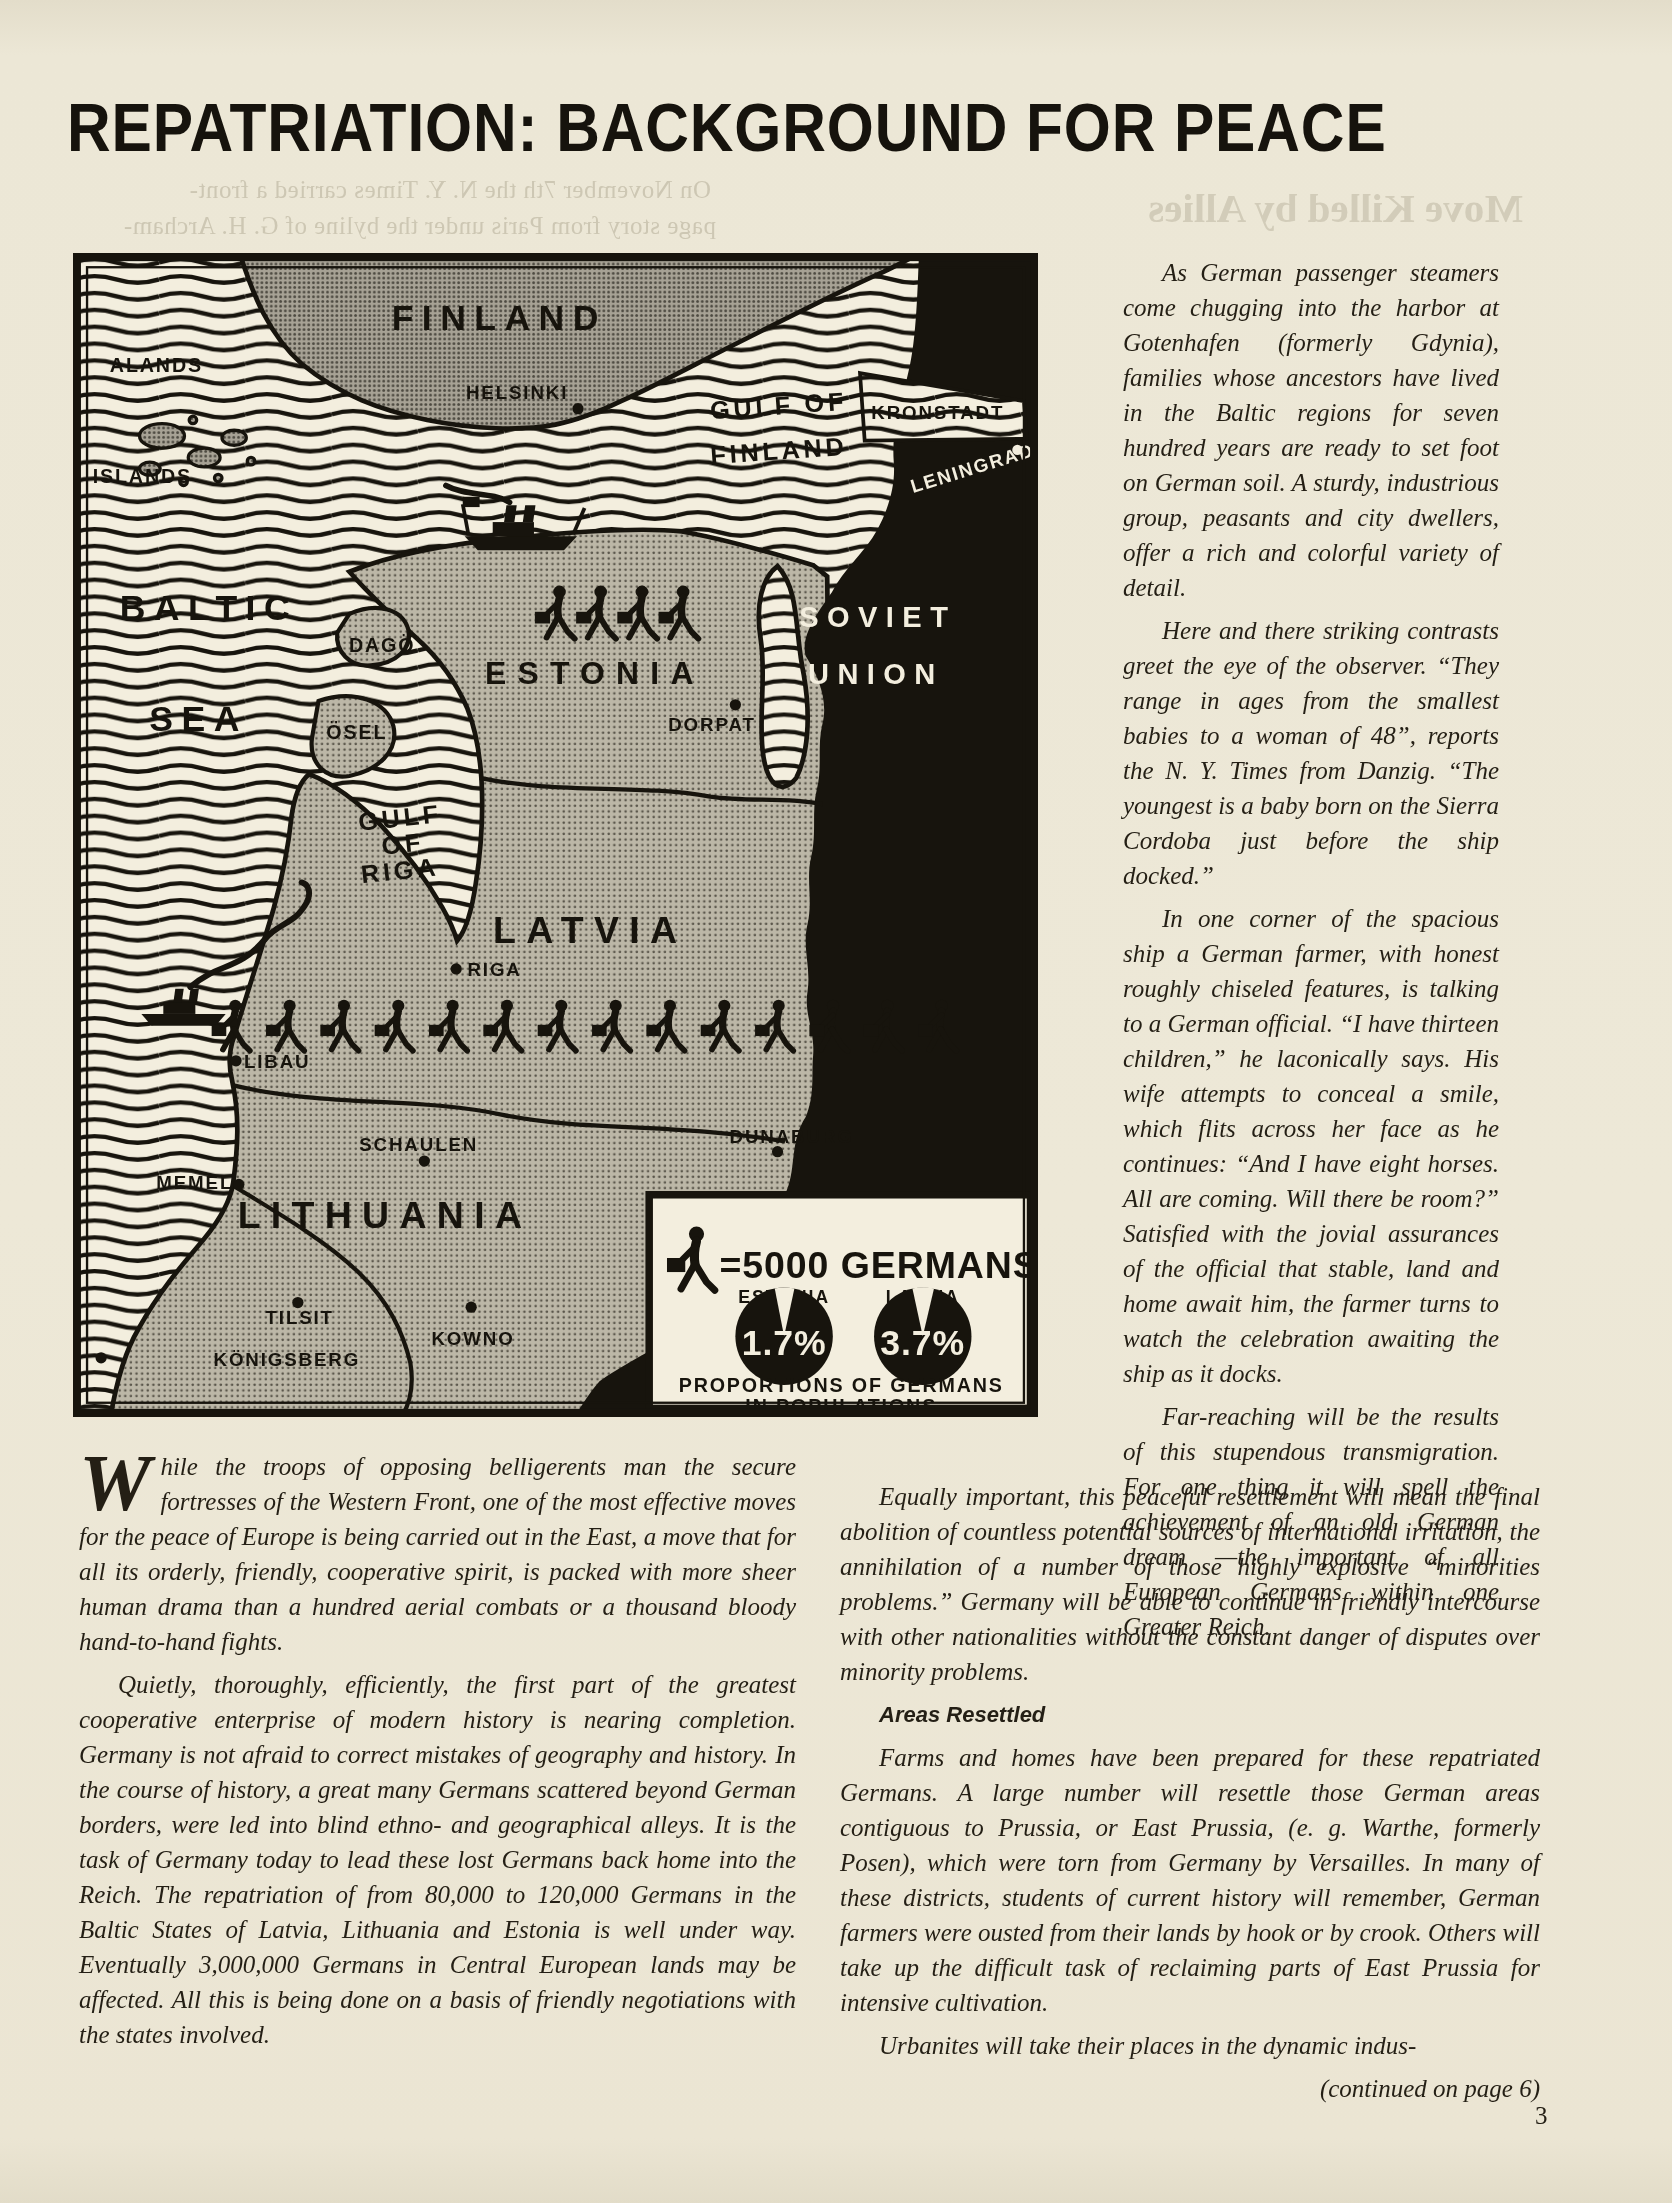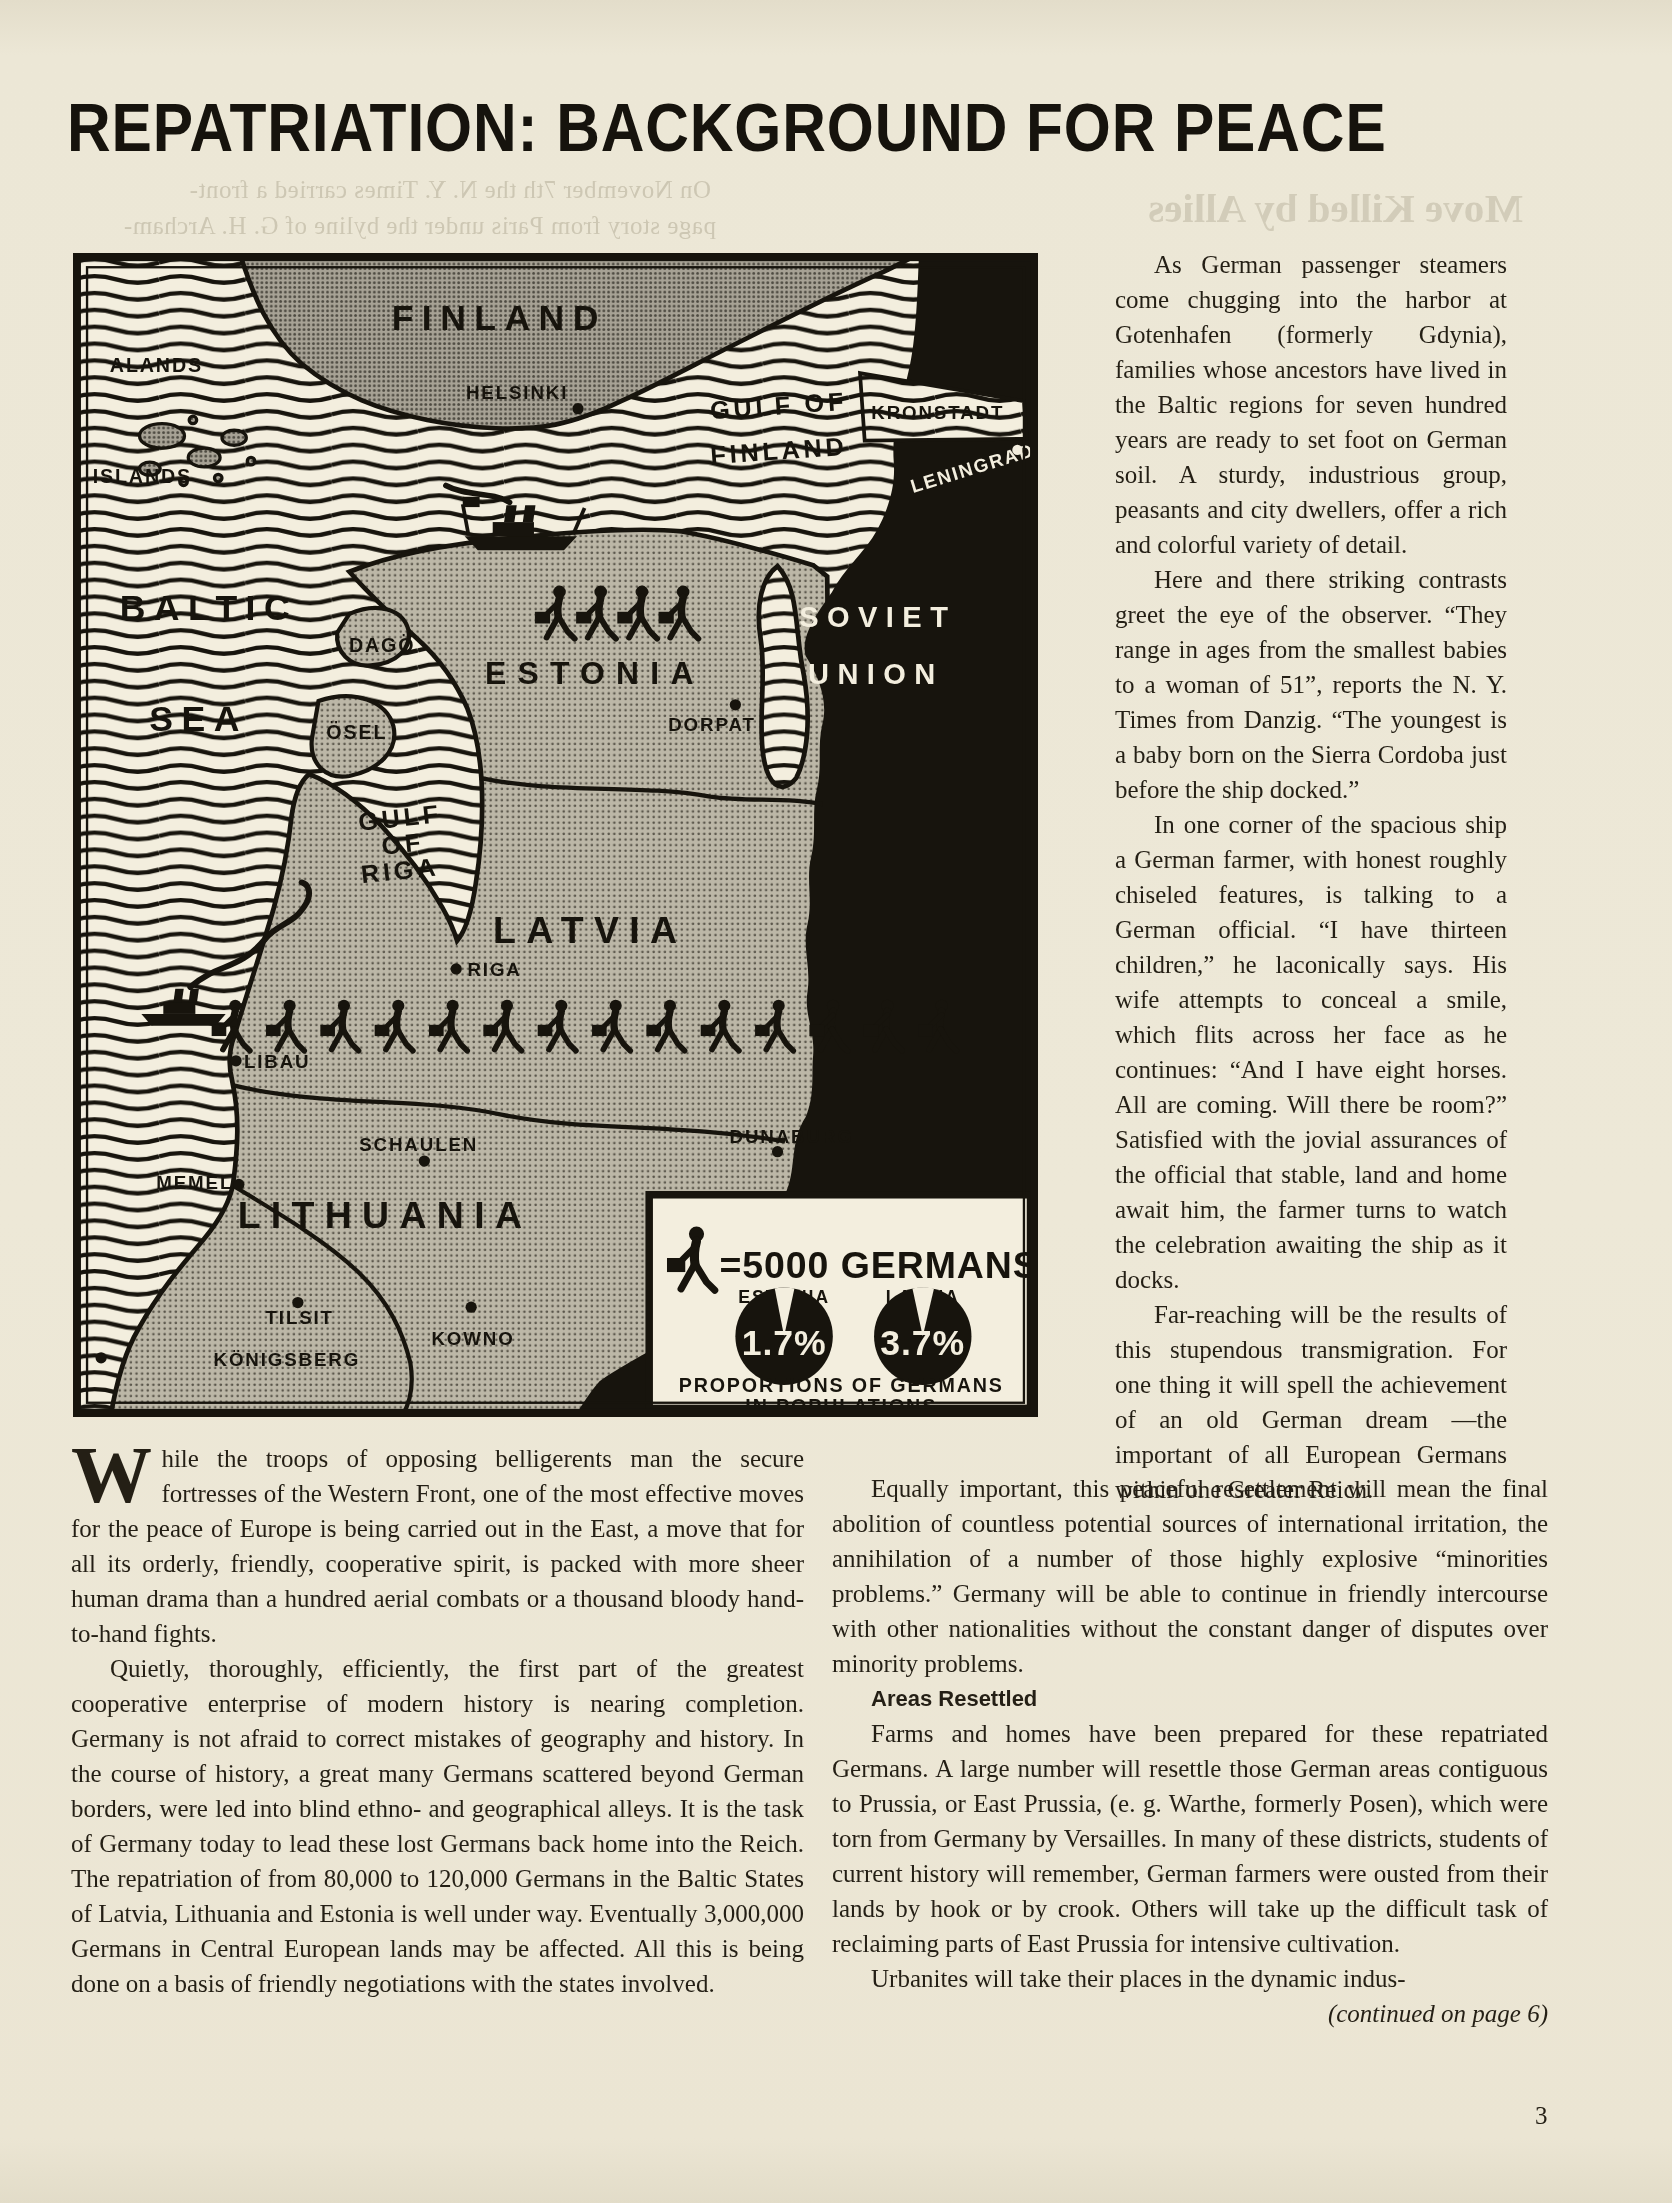--- a/index.html
+++ b/index.html
@@ -30,21 +30,21 @@
   .city{font:bold 20px "Liberation Sans",sans-serif;letter-spacing:2px;fill:#17140d;}
   .isl{font:bold 21px "Liberation Sans",sans-serif;letter-spacing:2px;fill:#17140d;}
   .wh{fill:#f3eede;}
   .sov{font:bold 31px "Liberation Sans",sans-serif;letter-spacing:9px;fill:#f3eede;}
   .lg-big{font:bold 40px "Liberation Sans",sans-serif;letter-spacing:1px;fill:#17140d;}
   .lg-reg{font:bold 19px "Liberation Sans",sans-serif;letter-spacing:2px;fill:#17140d;}
   .lg-pct{font:bold 38px "Liberation Sans",sans-serif;letter-spacing:1px;fill:#f3eede;}
   .lg-cap{font:bold 21px "Liberation Sans",sans-serif;letter-spacing:2px;fill:#17140d;}
   
   .col{position:absolute;font-size:25px;line-height:35px;text-align:justify;color:#241f15;}
-  .col p{margin:0;text-indent:39px;}
+  .col p{margin:8px;text-indent:39px;font-style:italic;}
   .col p.noindent{text-indent:0;}
   .col-right-top{left:1115px;top:247px;width:392px;}
   .col-left{left:71px;top:1441px;width:733px;}
   .col-lower-right{left:832px;top:1471px;width:716px;}
   .dropcap{float:left;font-weight:bold;font-size:81px;line-height:60px;padding:3.7px 9.4px 0 0;}
   .sec-head{font-family:"Liberation Sans","DejaVu Sans",sans-serif;font-weight:bold;font-size:22px;
             text-align:left;margin:19px 0 11.2px 0;text-indent:0;}
   .continued{text-align:right;font-style:italic;text-indent:0;margin-top:1.9px;}
   .page-num{position:absolute;left:1535px;top:2102px;font-size:25px;color:#241f15;}
 </style>
@@ -236,21 +236,21 @@
       <text class="lg-cap" x="820" y="1238" text-anchor="middle">IN POPULATIONS</text>
     </g>
 
     <rect x="4" y="4" width="1022" height="1234" fill="none" stroke="#17140d" stroke-width="9"></rect>
     <rect x="15" y="15" width="1000" height="1212" fill="none" stroke="#17140d" stroke-width="2.5"></rect>
   </svg>
   </div>
 
   <div class="col col-right-top">
     <p>As German passenger steamers come chugging into the harbor at Gotenhafen (formerly Gdynia), families whose ancestors have lived in the Baltic regions for seven hundred years are ready to set foot on German soil.  A sturdy, industrious group, peasants and city dwellers, offer a rich and colorful variety of detail.</p>
-    <p>Here and there striking contrasts greet the eye of the observer. “They range in ages from the smallest babies to a woman of 51”, reports the N. Y. Times from Danzig. “The youngest is a baby born on the Sierra Cordoba just before the ship docked.”</p>
+    <p>Here and there striking contrasts greet the eye of the observer. “They range in ages from the smallest babies to a woman of 48”, reports the N. Y. Times from Danzig. “The youngest is a baby born on the Sierra Cordoba just before the ship docked.”</p>
     <p>In one corner of the spacious ship a German farmer, with honest roughly chiseled features, is talking to a German official.  “I have thirteen children,” he laconically says.  His wife attempts to conceal a smile, which flits across her face as he continues: “And I have eight horses. All are coming.  Will there be room?” Satisfied with the jovial assurances of the official that stable, land and home await him, the farmer turns to watch the celebration awaiting the ship as it docks.</p>
     <p>Far-reaching will be the results of this stupendous transmigration.  For one thing it will spell the achievement of an old German dream —the important of all European Germans within one Greater Reich.</p>
   </div>
 
   <div class="col col-left">
     <p class="noindent"><span class="dropcap">W</span><span>hile the troops of opposing belligerents man the secure fortresses of the Western Front, one of the most effective moves for the peace of Europe is being carried out in the East, a move that for all its orderly, friendly, cooperative spirit, is packed with more sheer human drama than a hundred aerial combats or a thousand bloody hand-to-hand fights.</span></p>
     <p>Quietly, thoroughly, efficiently, the first part of the greatest cooperative enterprise of modern history is nearing completion.  Germany is not afraid to correct mistakes of geography and history.  In the course of history, a great many Germans scattered beyond German borders, were led into blind ethno- and geographical alleys.  It is the task of Germany today to lead these lost Germans back home into the Reich.  The repatriation of from 80,000 to 120,000 Germans in the Baltic States of Latvia, Lithuania and Estonia is well under way.  Eventually 3,000,000 Germans in Central European lands may be affected.  All this is being done on a basis of friendly negotiations with the states involved.</p>
   </div>
 
   <div class="col col-lower-right">

